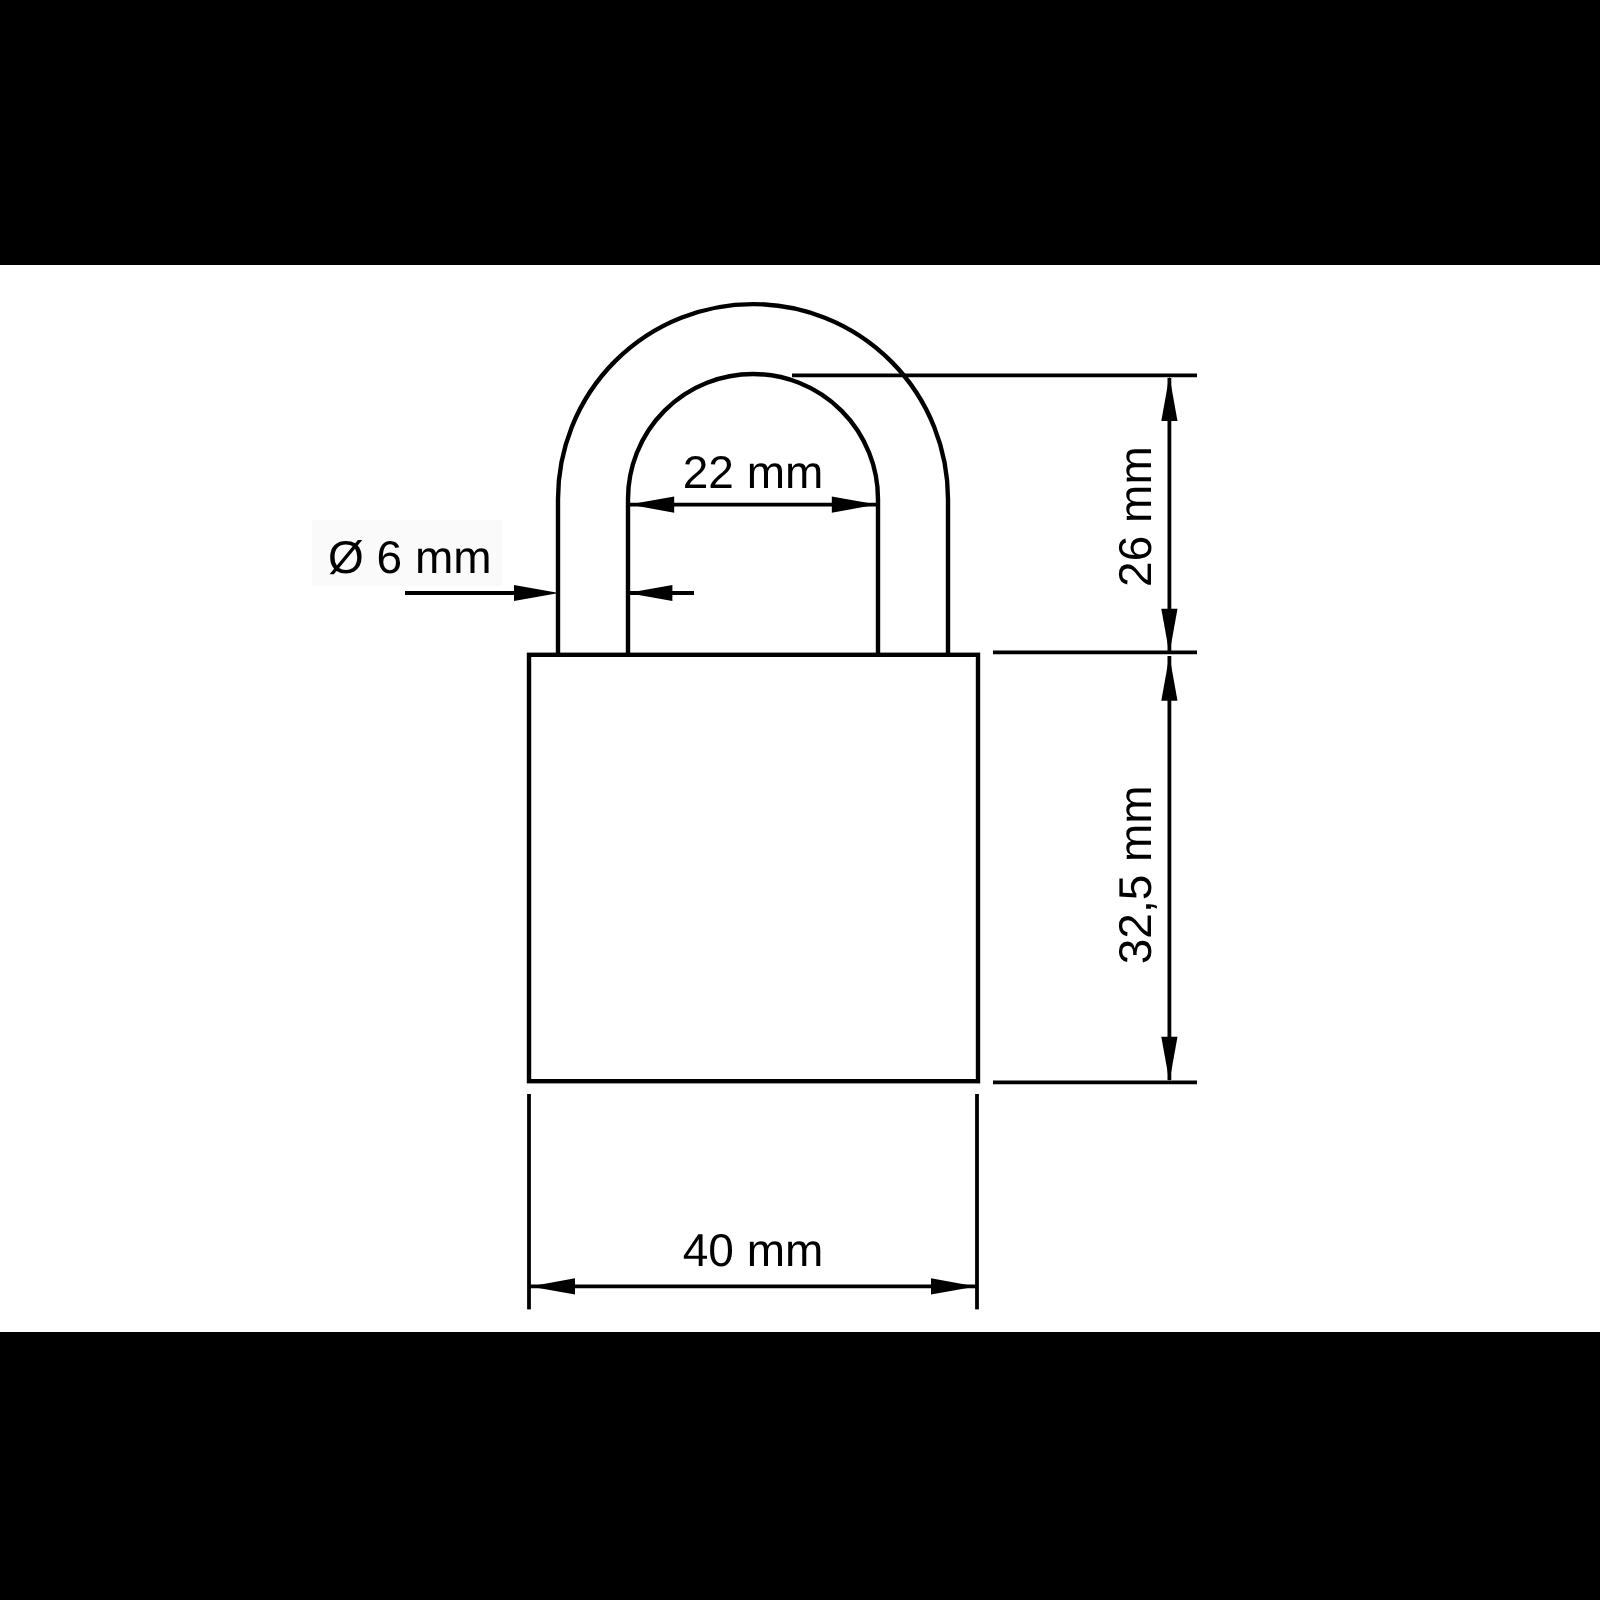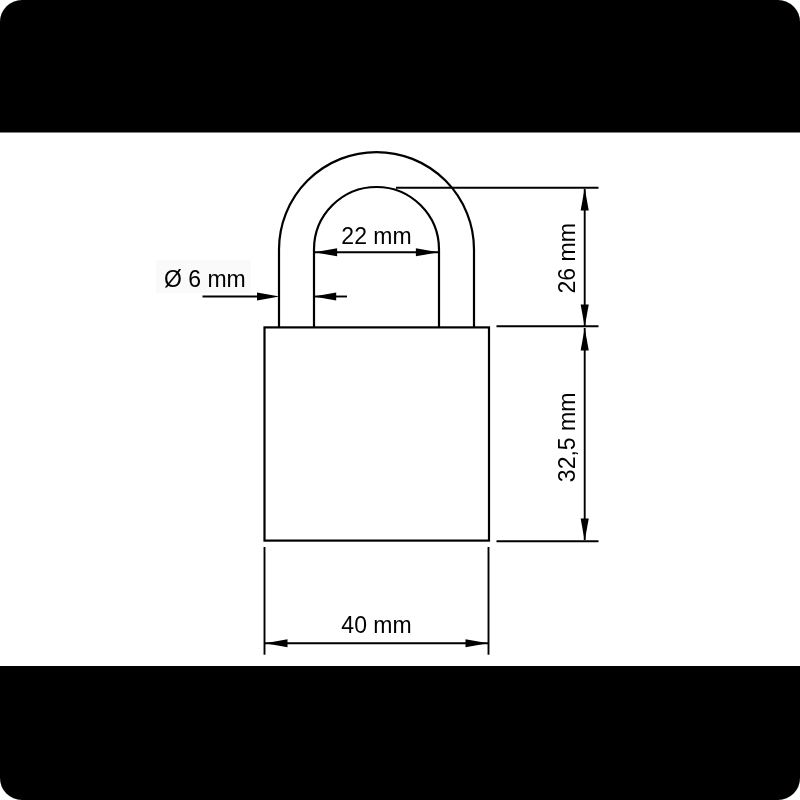--- a/index.html
+++ b/index.html
@@ -1,16 +1,16 @@
 <!DOCTYPE html>
 <html><head>
 <meta charset="utf-8">
 <style>
   html,body{margin:0;padding:0;background:#fff;}
-  .page{position:relative;width:800px;height:800px;overflow:hidden;background:#22c55e;border-radius:22px;}
+  .page{position:relative;width:800px;height:800px;overflow:hidden;background:#22c55e;}
   svg{display:block;}
   text{font-family:"Liberation Sans",sans-serif;fill:#000;}
 </style>
 </head>
 <body>
 <div class="page">
 <svg width="800" height="800" viewBox="0 0 800 800">
   <defs>
     <path id="arr" d="M0,0 L-22.5,4.05 L-22.5,-4.05 Z"></path>
   </defs>

